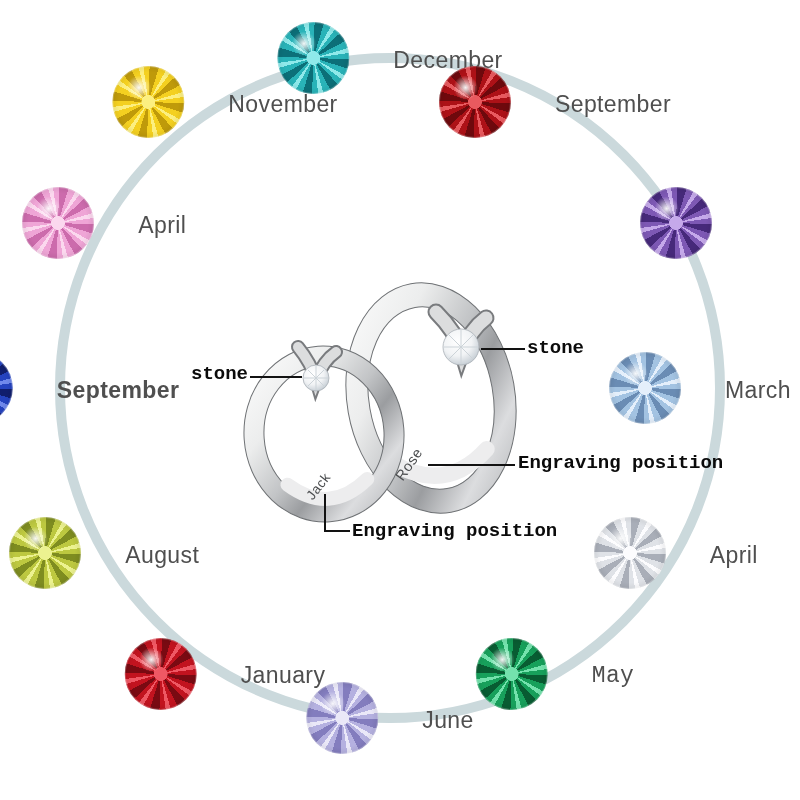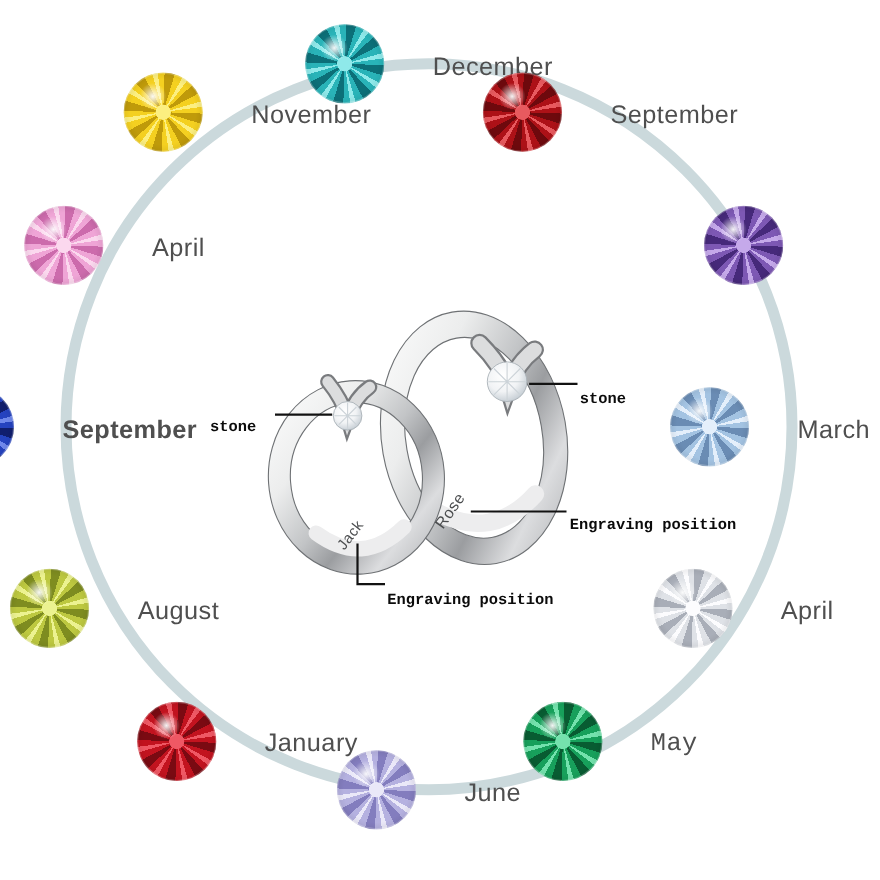--- a/index.html
+++ b/index.html
@@ -31,21 +31,21 @@
     box-shadow: inset 0 0 0 1px rgba(255,255,255,.25);
   }
   .month-label{
     margin-top:4px;font-size:23px;letter-spacing:.4px;white-space:nowrap;
   }
 
   
   .anno{
     position:absolute;white-space:nowrap;
     font-family:"Liberation Mono","DejaVu Sans Mono",monospace;
-    font-weight:700;font-size:14px;line-height:22px;margin-top:15px;
+    font-weight:700;font-size:19px;line-height:22px;
   }
   #anno-stone-left{left:191px;top:363px;}
   #anno-stone-right{left:527px;top:337px;}
   #anno-engraving-right{left:518px;top:452px;}
   #anno-engraving-bottom{left:352px;top:520px;}
 </style>
 </head>
 <body>
 
 <div class="stage">

